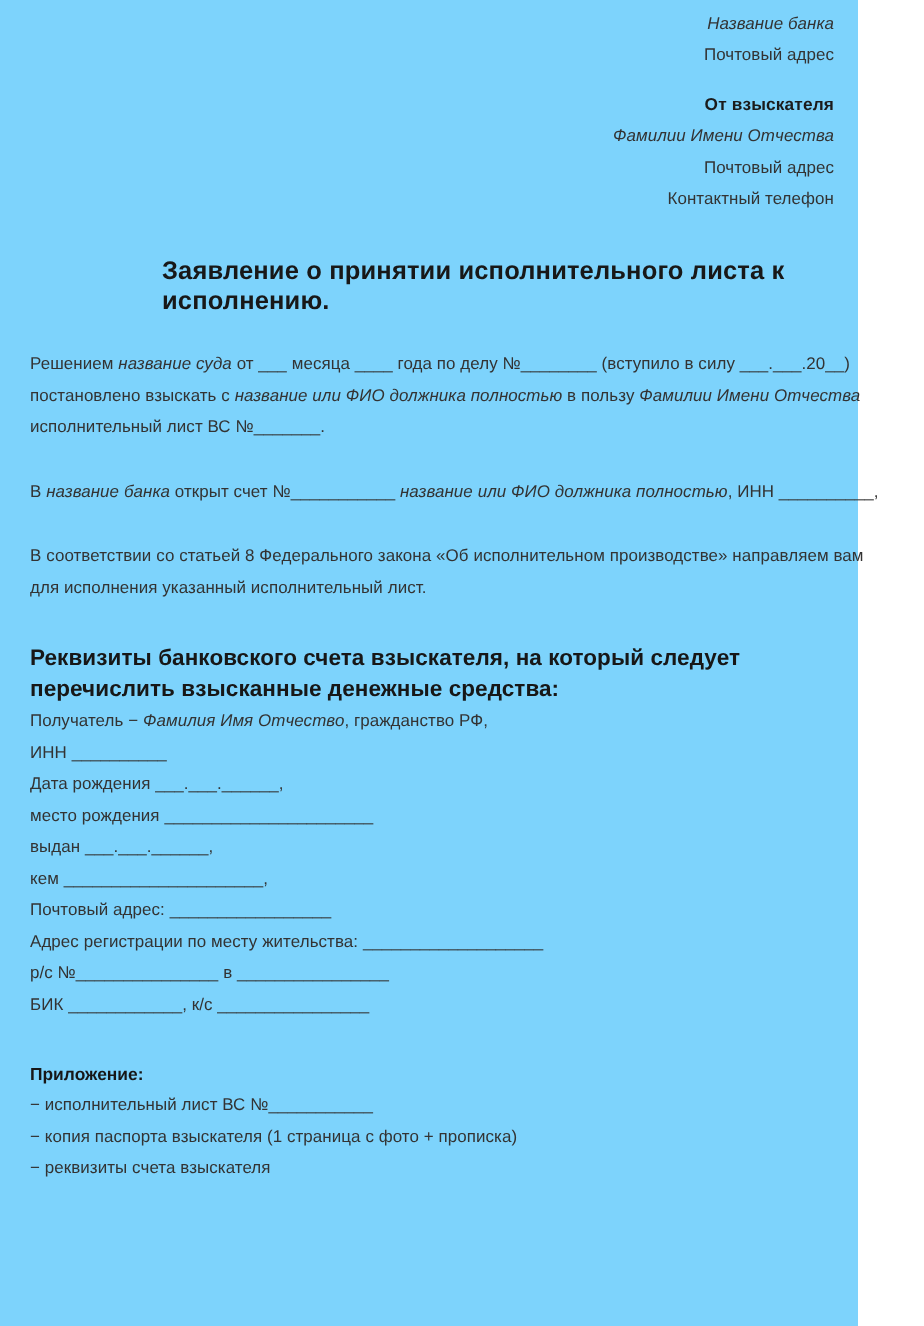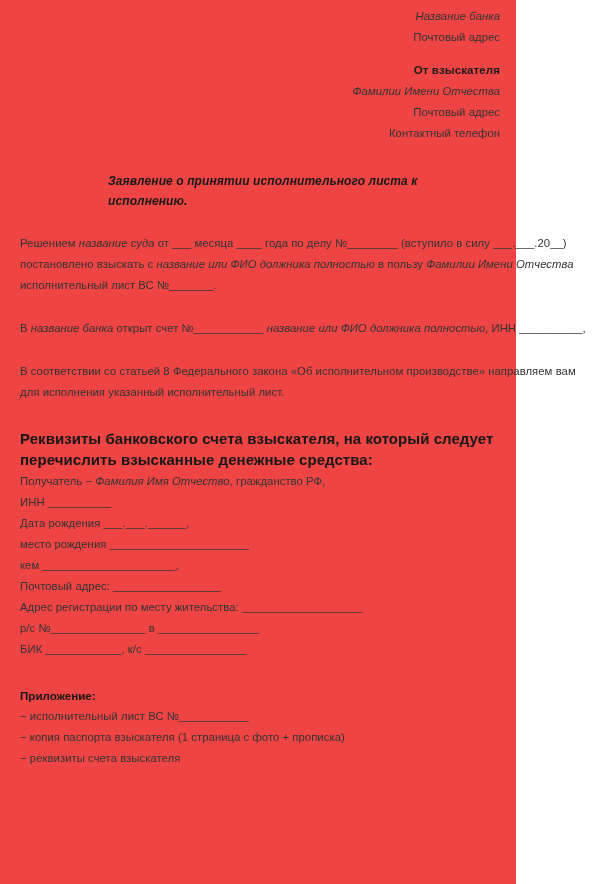--- a/index.html
+++ b/index.html
@@ -12,25 +12,25 @@
     width: 616px;
     height: 884px;
     overflow: hidden;
     font-family: "Liberation Sans", "DejaVu Sans", sans-serif;
     color: #2b2b2b;
     -webkit-font-smoothing: antialiased;
   }
 
   .page {
     position: relative;
-    width: 516px;
+    width: 572px;
     height: 884px;
     box-sizing: border-box;
     padding: 0 16px 0 20px;
-    background: #ef4444;
+    background: #7dd3fc;
   }
 
   
   .ln {
     font-size: 11.3px;
     line-height: 21px;
     letter-spacing: 0.05px;
     white-space: nowrap;
     color: #333333;
   }
@@ -50,26 +50,25 @@
     line-height: 21px;
     color: #1b1b1b;
     display: block;
     letter-spacing: 0.1px;
   }
 
   
   .doc-title {
     margin-top: 27px;
     margin-left: 88px;
-    font-size: 12px;
+    font-size: 17px;
     font-weight: bold;
     letter-spacing: 0.1px;
     color: #181818;
     line-height: 20px;
-    font-style: italic;
   }
 
   
   .para {
     margin-top: 22px;
   }
   .para .ln { display: block; }
 
   
   .sect-title {
@@ -135,20 +134,21 @@
     <span class="ln">для исполнения указанный исполнительный лист.</span>
   </div>
 
   <div class="sect-title">Реквизиты банковского счета взыскателя, на который следует перечислить взысканные денежные средства:</div>
 
   <div class="req-list">
     <span class="ln"><span>Получатель − </span><span class="it">Фамилия Имя Отчество</span><span>, гражданство РФ,</span></span>
     <span class="ln">ИНН __________</span>
     <span class="ln">Дата рождения ___.___.______,</span>
     <span class="ln">место рождения ______________________</span>
+    <span class="ln">выдан ___.___.______,</span>
     <span class="ln">кем _____________________,</span>
     <span class="ln">Почтовый адрес: _________________</span>
     <span class="ln">Адрес регистрации по месту жительства: ___________________</span>
     <span class="ln">р/с №_______________ в ________________</span>
     <span class="ln">БИК ____________, к/с ________________</span>
   </div>
 
   <div class="app-title">Приложение:</div>
   <div class="app-list">
     <span class="ln">− исполнительный лист ВС №___________</span>

